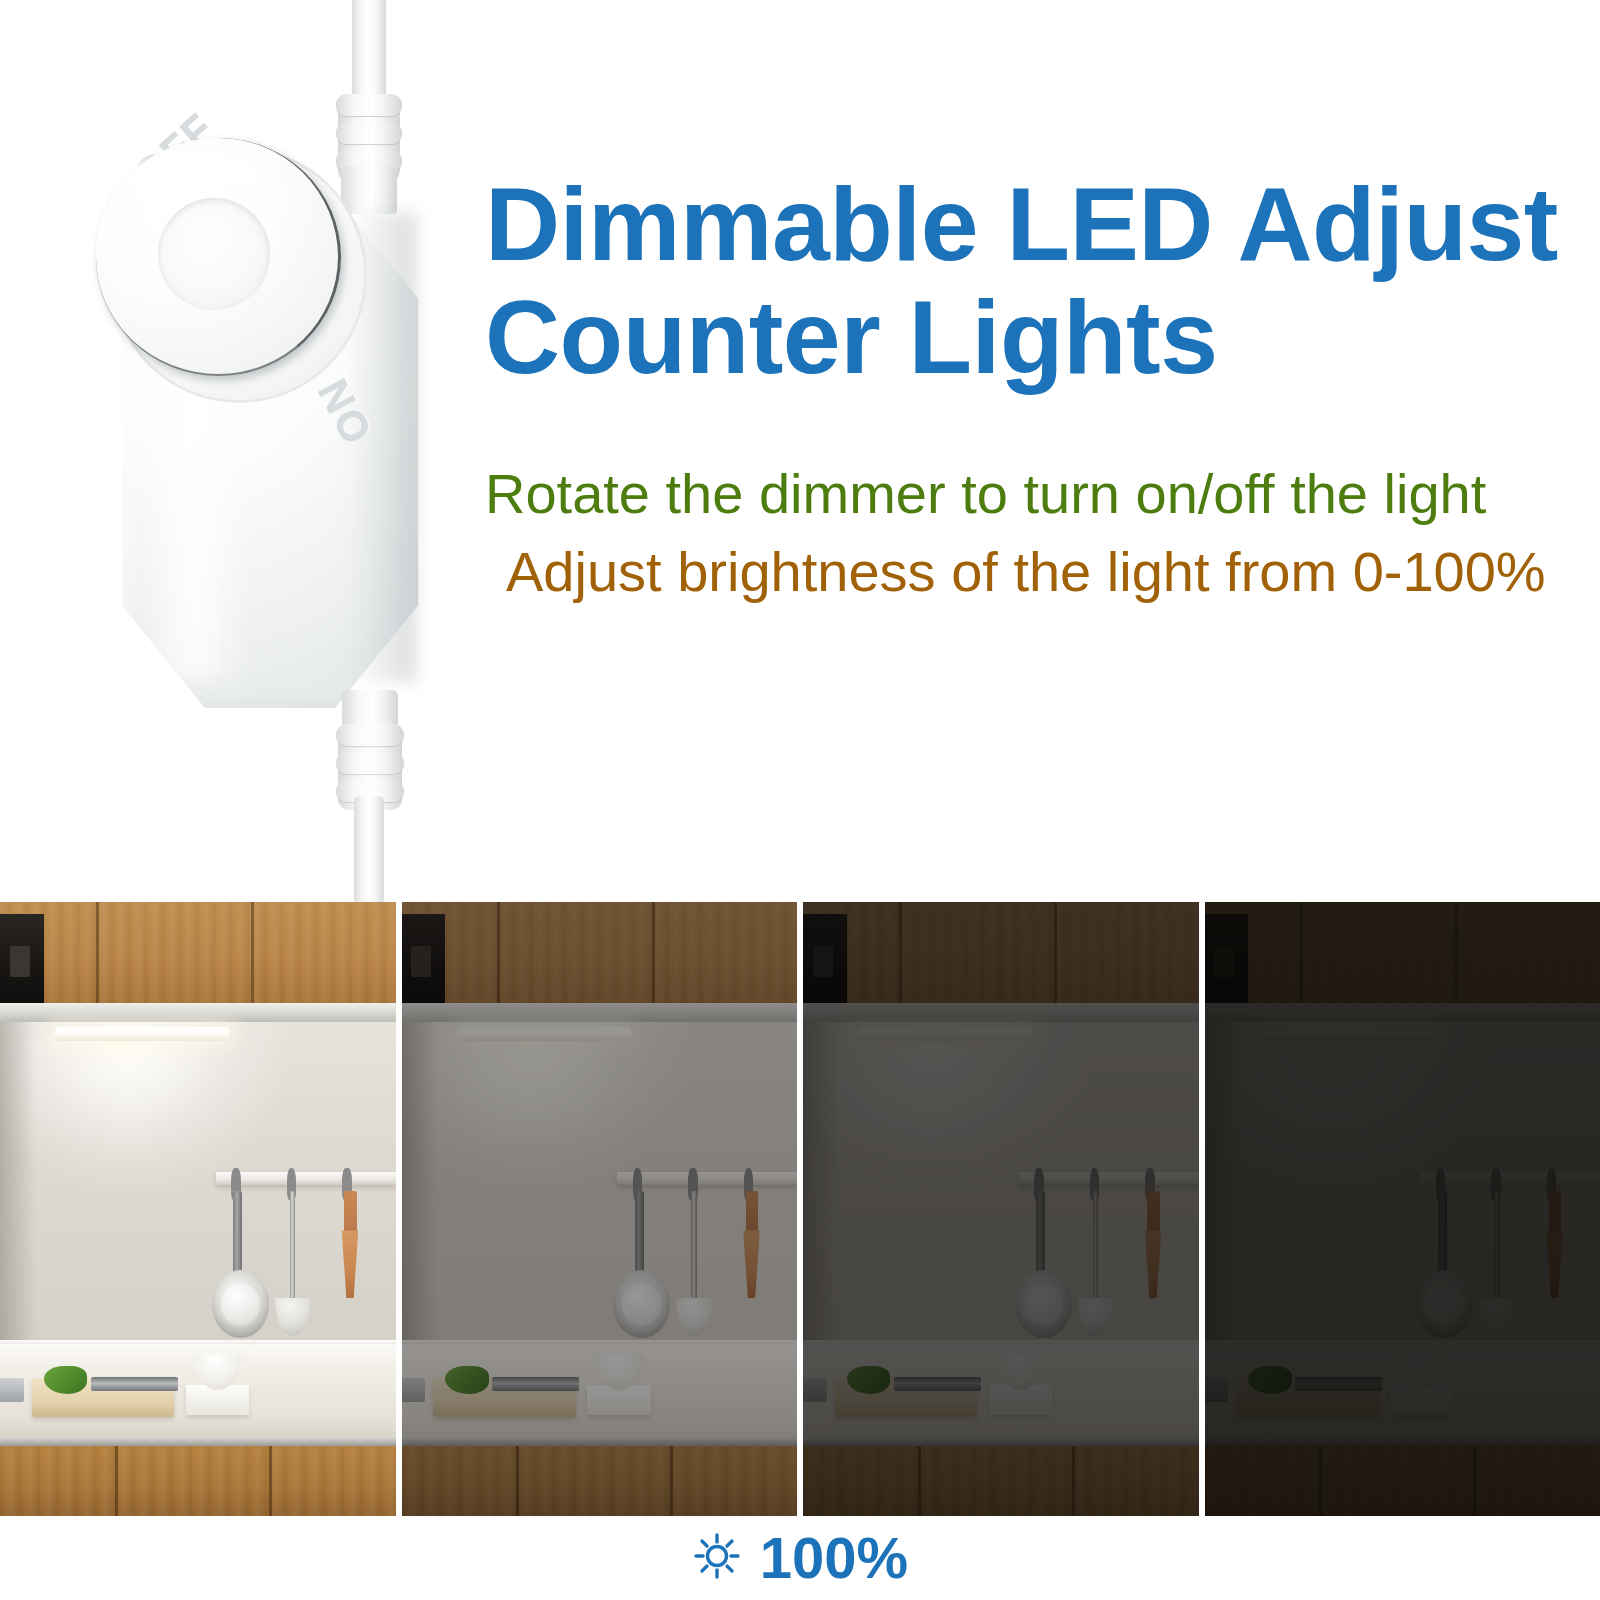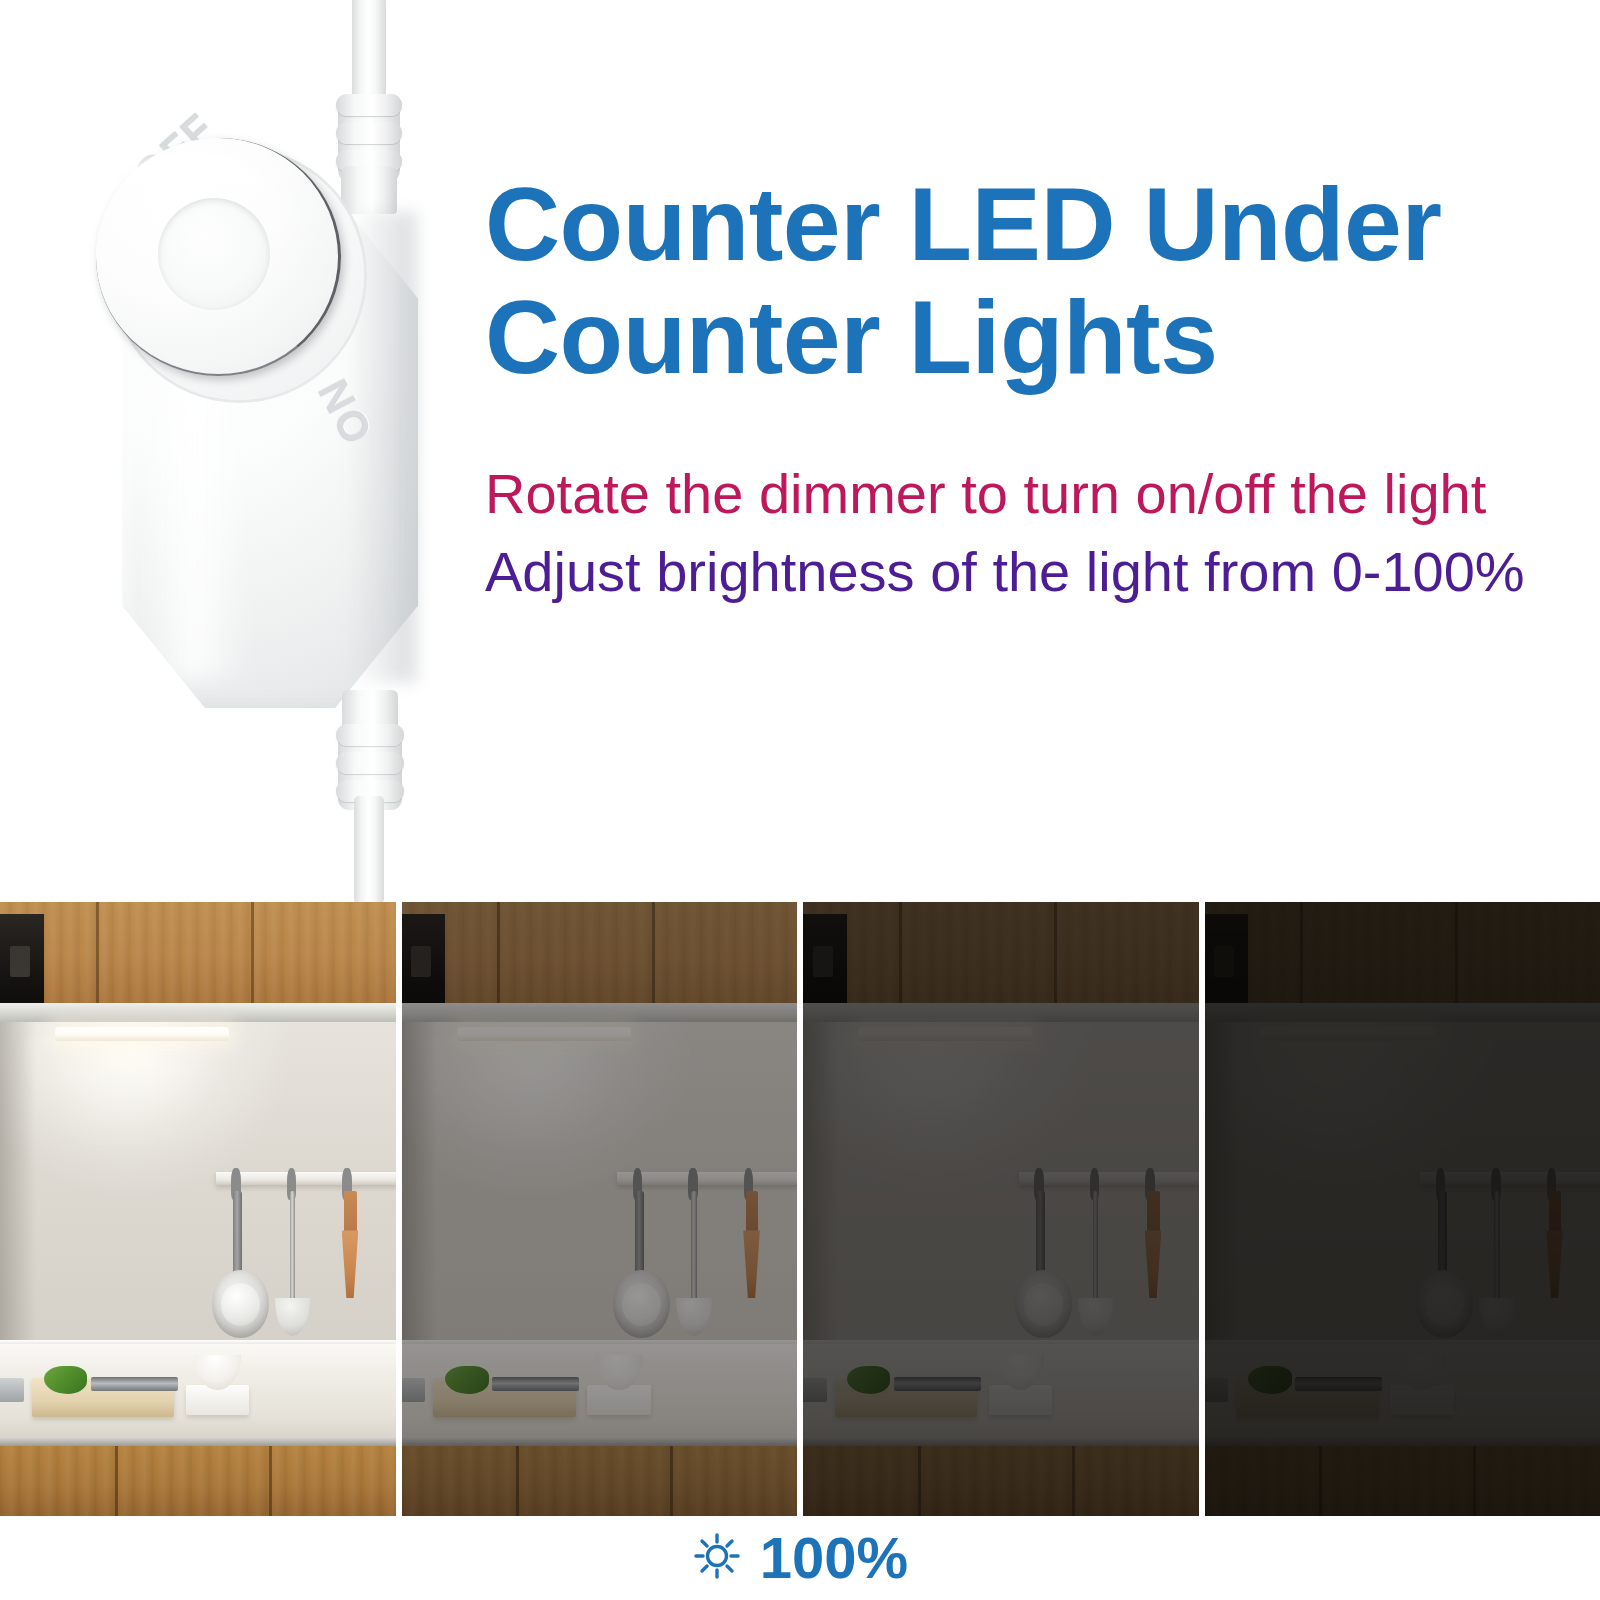--- a/index.html
+++ b/index.html
@@ -314,24 +314,24 @@
       <div class="collar-bot"></div>
       <div class="relief-bot">
         <span class="rib r1"></span>
         <span class="rib r2"></span>
         <span class="rib r3"></span>
       </div>
       <div class="cord-bot"></div>
     </div>
 
     <div class="copy">
-      <div class="headline h-l1" style="color: rgb(28, 115, 186);">Counter LED Under</div>
+      <div class="headline h-l1" style="color: rgb(28, 115, 186);">Dimmable LED Adjust</div>
       <div class="headline h-l2" style="color: rgb(28, 115, 186);">Counter Lights</div>
-      <div class="sub s-l1" style="color: #be185d;">Rotate the dimmer to turn on/off the light</div>
-      <div class="sub s-l2" style="color: #4c1d95;">Adjust brightness of the light from 0-100%</div>
+      <div class="sub s-l1" style="color: #4d7c0f;">Rotate the dimmer to turn on/off the light</div>
+      <div class="sub s-l2" style="color: #a16207; margin-left: 21px;">Adjust brightness of the light from 0-100%</div>
     </div>
   </div>
 
   <div class="panels">
 
     <div class="panel">
       <div class="scene" style="filter: brightness(1) saturate(1);">
         <div class="cab-top">
           <span class="seam a"></span>
           <span class="seam b"></span>

